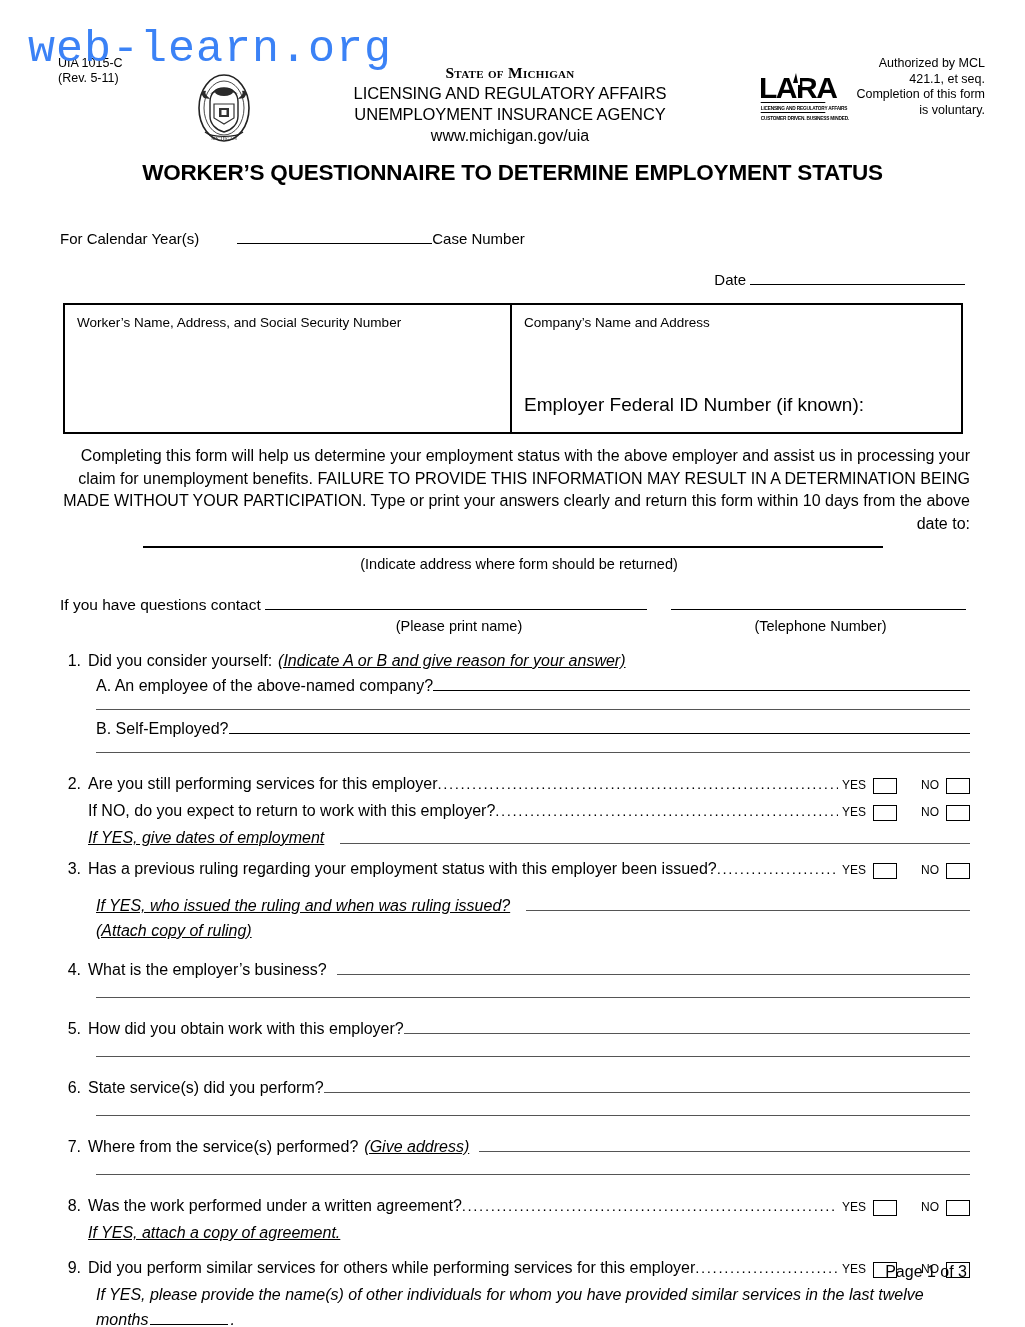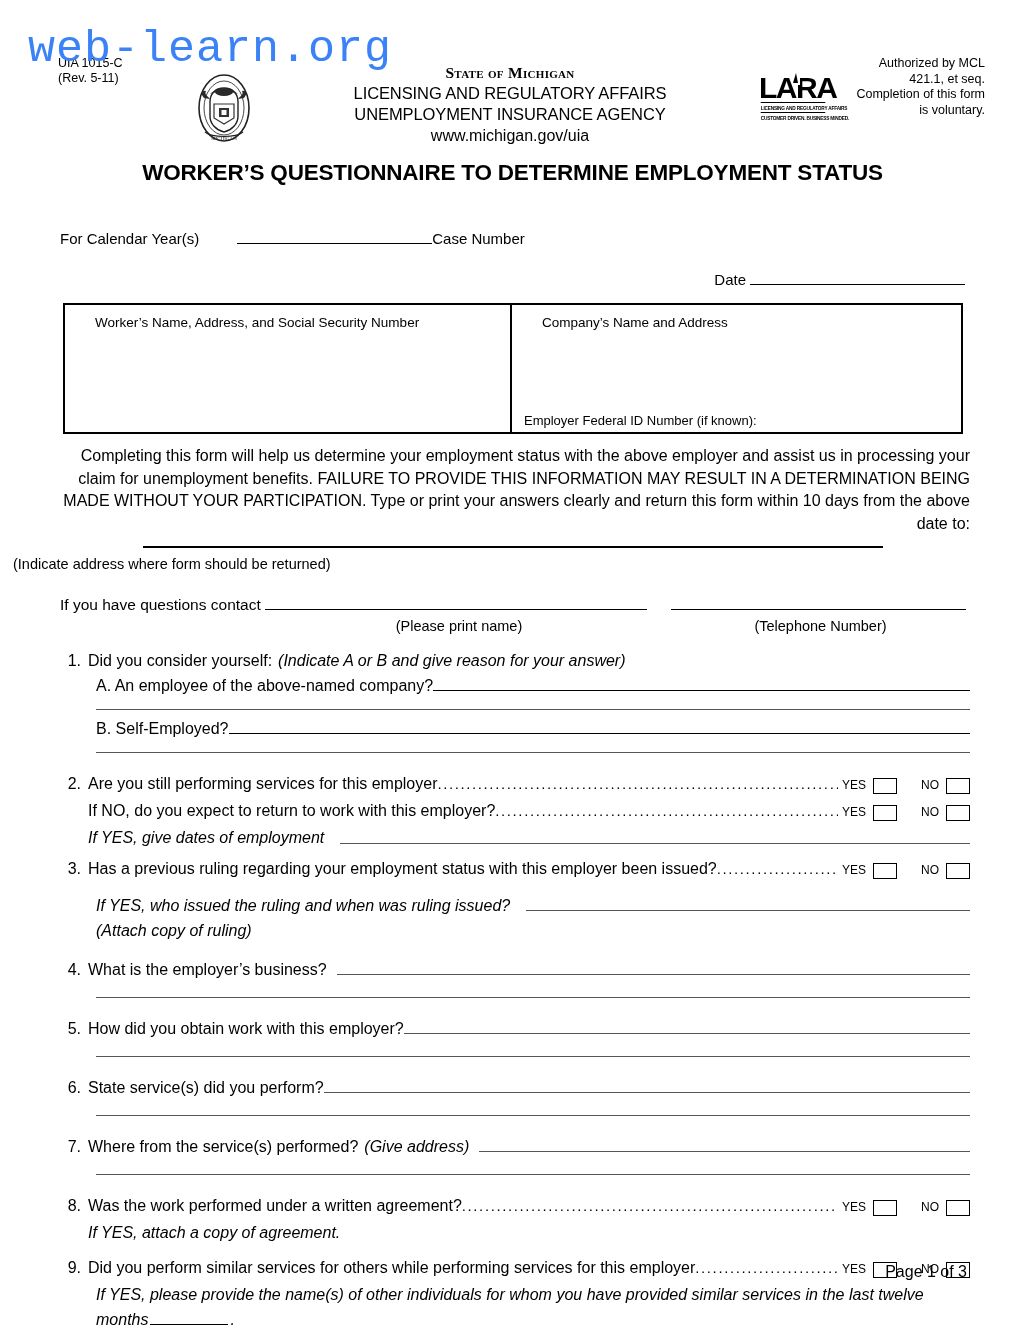--- a/index.html
+++ b/index.html
@@ -177,34 +177,34 @@
     left: 63px;
     top: 303px;
     width: 900px;
     height: 131px;
     border: 2.5px solid #000;
     box-sizing: border-box;
     display: flex;
   }
   .info-cell {
     box-sizing: border-box;
-    padding: 10px 30px;
+    padding: 10px 12px;
     font-size: 13.5px;
     position: relative;
   }
   .info-cell.left {
     width: 447px;
     border-right: 2.5px solid #000;
   }
   .info-cell.right { flex: 1; }
   .fed-id {
     position: absolute;
     left: 12px;
-    bottom: 4px;
-    font-size: 13px;
+    bottom: 16px;
+    font-size: 19px;
     margin-top: 48px;
   }
 
   
   .intro {
     position: absolute;
     left: 58px;
     top: 445px;
     width: 912px;
     font-size: 16px;
@@ -218,20 +218,21 @@
     left: 143px;
     top: 545px;
     width: 740px;
     border-bottom: 2.5px solid #000;
     height: 1px;
   }
   .return-caption {
     position: absolute;
     left: 13px; right: 0;
     top: 556px;
+    text-align: center;
     font-size: 14.5px;
   }
 
   
   .contact-row {
     position: absolute;
     left: 60px;
     top: 595px;
     font-size: 15.5px;
     white-space: nowrap;
@@ -286,21 +287,21 @@
     line-height: 25px;
   }
   .q-num {
     width: 30px;
     flex: 0 0 30px;
     text-align: right;
     padding-right: 7px;
     box-sizing: border-box;
   }
   .q-text { flex: 0 0 auto; }
-  .italic { font-style: italic; }
+  .italic { font-style: italic; text-decoration: underline; }
 
   .rule {
     flex: 1 1 auto;
     border-bottom: 1px solid #000;
     height: 12px;
     min-width: 30px;
   }
   .rule-thick {
     flex: 1 1 auto;
     border-bottom: 1.6px solid #555;

